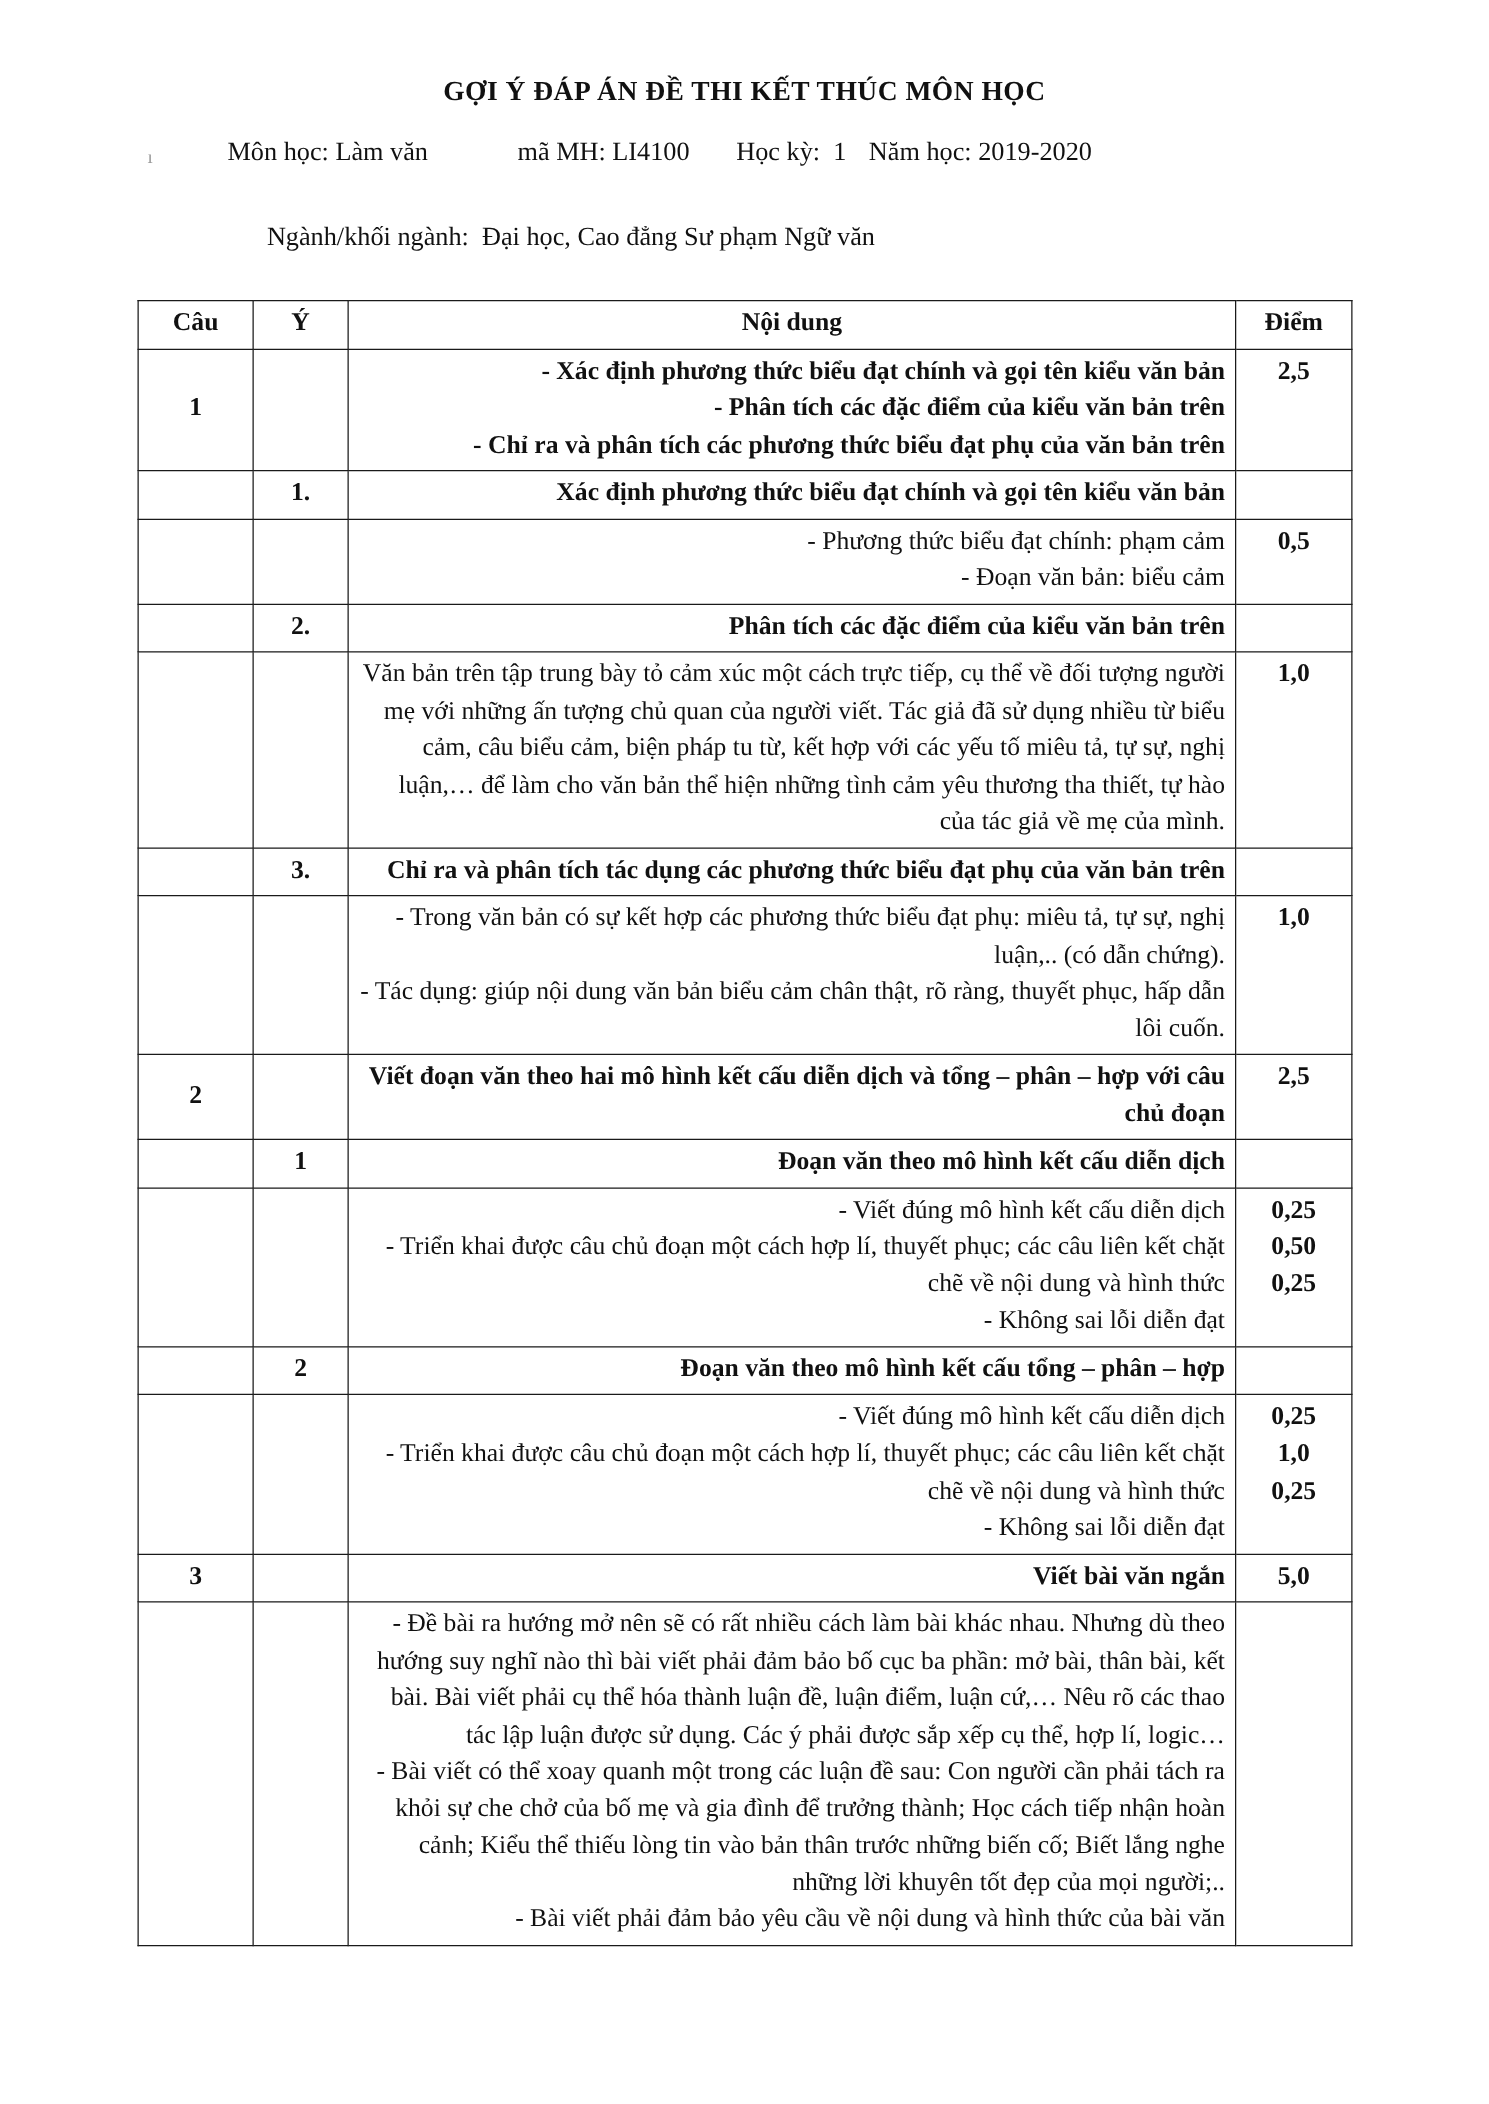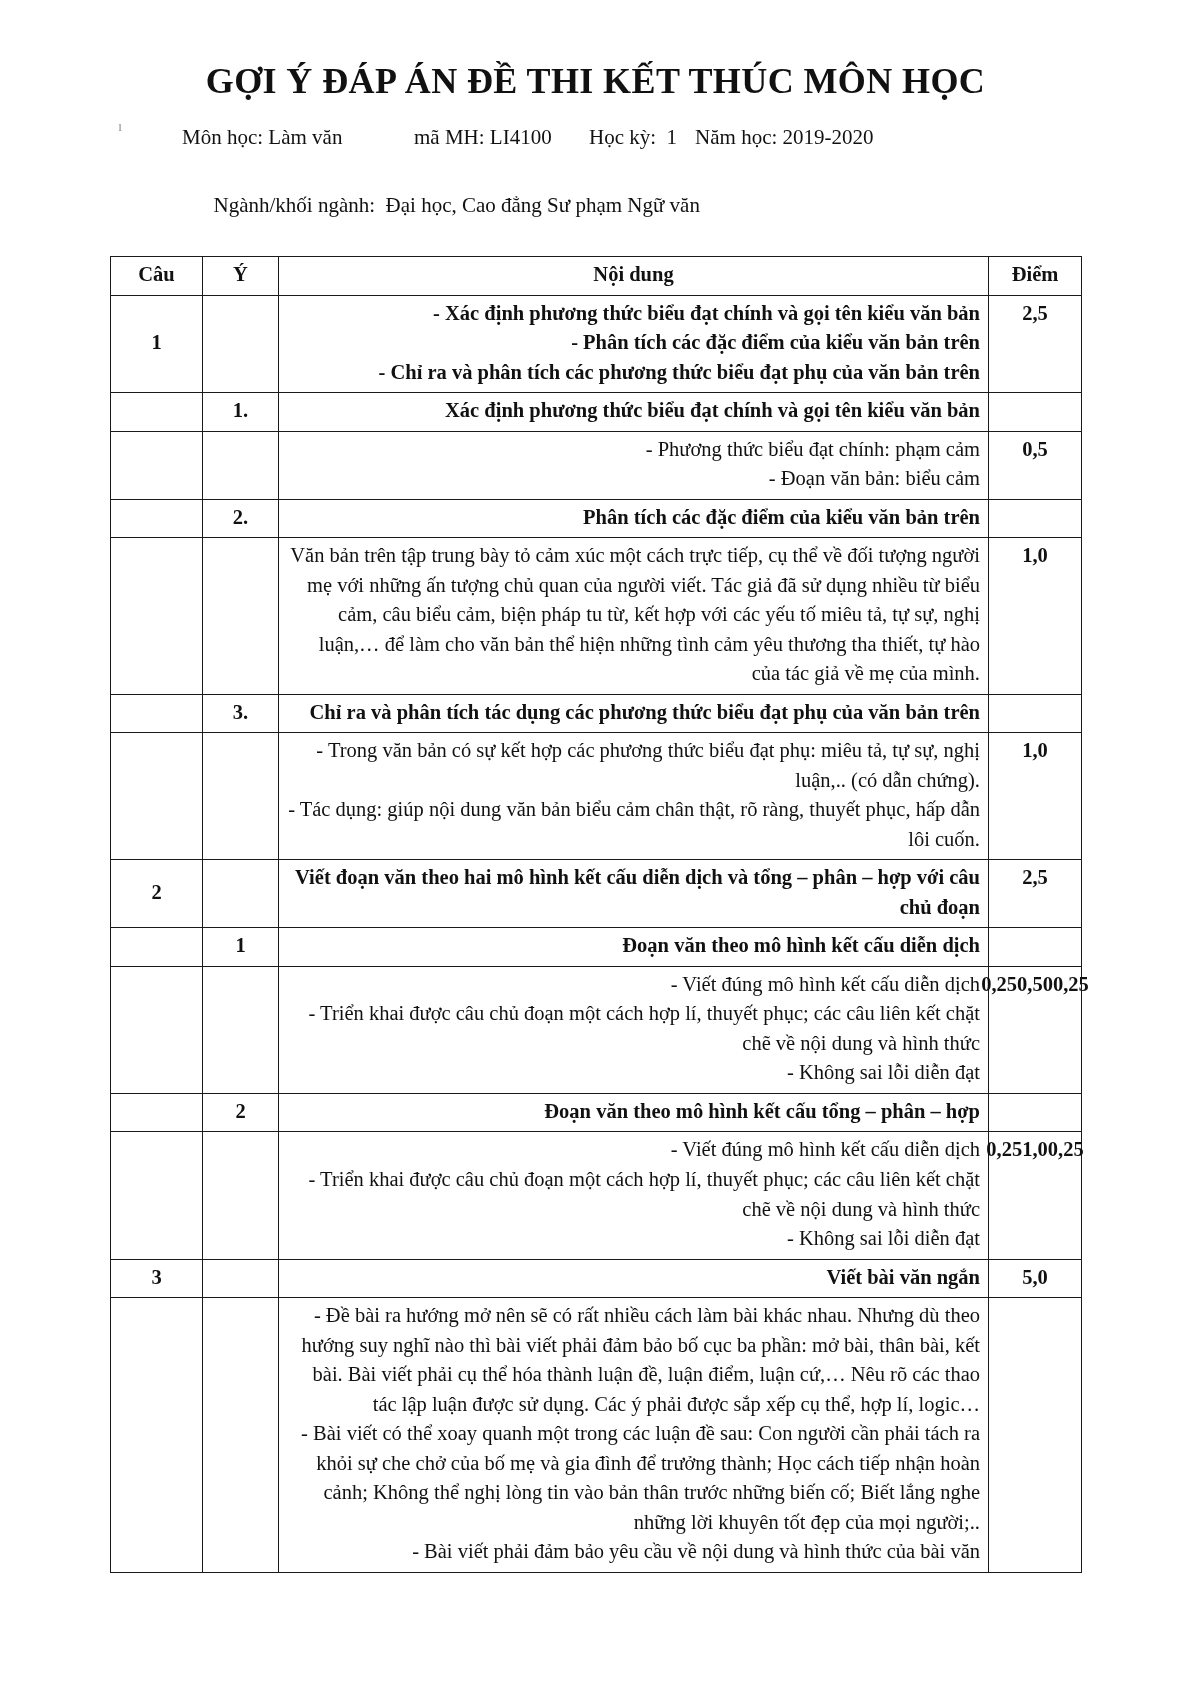--- a/index.html
+++ b/index.html
@@ -17,21 +17,21 @@
   }
   .page {
     position: relative;
     width: 1191px;
     height: 1683px;
     box-sizing: border-box;
     padding: 60px 110px 0 110px;
   }
   .doc-title {
     text-align: center;
-    font-size: 36px;
+    font-size: 22px;
     font-weight: bold;
     letter-spacing: 0.4px;
     margin: 0 0 18px 0;
   }
   .meta {
     font-size: 21px;
     line-height: 1.62;
     padding-left: 72px;
   }
   .meta-row {
@@ -84,22 +84,22 @@
     text-align: center;
     font-weight: bold;
     vertical-align: middle;
     font-size: 21px;
   }
   td.diem.top { vertical-align: top; }
   .line { display: block; text-align: right; }
   .just { text-align: justify; }
   .diem-stack {
     display: flex;
-    flex-direction: row;
-    justify-content: center;
+    flex-direction: column;
+    justify-content: flex-start;
     height: 100%;
     min-height: 92px;
   }
   .diem-stack span { display: block; }
   .stray {
     position: absolute;
     left: 118px;
     top: 118px;
     font-size: 15px;
     color: #9a9a9a;
@@ -264,21 +264,21 @@
           <td class="bold">
             <span class="line">Viết bài văn ngắn</span>
           </td>
           <td class="diem">5,0</td>
         </tr>
         <tr>
           <td class="c-center mid"></td>
           <td class="c-center"></td>
           <td class="just">
             <span class="line">- Đề bài ra hướng mở nên sẽ có rất nhiều cách làm bài khác nhau. Nhưng dù theo hướng suy nghĩ nào thì bài viết phải đảm bảo bố cục ba phần: mở bài, thân bài, kết bài. Bài viết phải cụ thể hóa thành luận đề, luận điểm, luận cứ,… Nêu rõ các thao tác lập luận được sử dụng. Các ý phải được sắp xếp cụ thể, hợp lí, logic…</span>
-            <span class="line">- Bài viết có thể xoay quanh một trong các luận đề sau: Con người cần phải tách ra khỏi sự che chở của bố mẹ và gia đình để trưởng thành;  Học cách tiếp nhận hoàn cảnh; Không thể nghị lòng tin vào bản thân trước những biến cố; Biết lắng nghe những lời khuyên tốt đẹp của mọi người;..</span>
+            <span class="line">- Bài viết có thể xoay quanh một trong các luận đề sau: Con người cần phải tách ra khỏi sự che chở của bố mẹ và gia đình để trưởng thành;  Học cách tiếp nhận hoàn cảnh; Kiểu thể thiếu lòng tin vào bản thân trước những biến cố; Biết lắng nghe những lời khuyên tốt đẹp của mọi người;..</span>
             <span class="line">- Bài viết phải đảm bảo yêu cầu về nội dung và hình thức của bài văn</span>
           </td>
           <td class="diem"></td>
         </tr>
       </tbody>
   </table>
 
 </div>
 
 </body></html>

